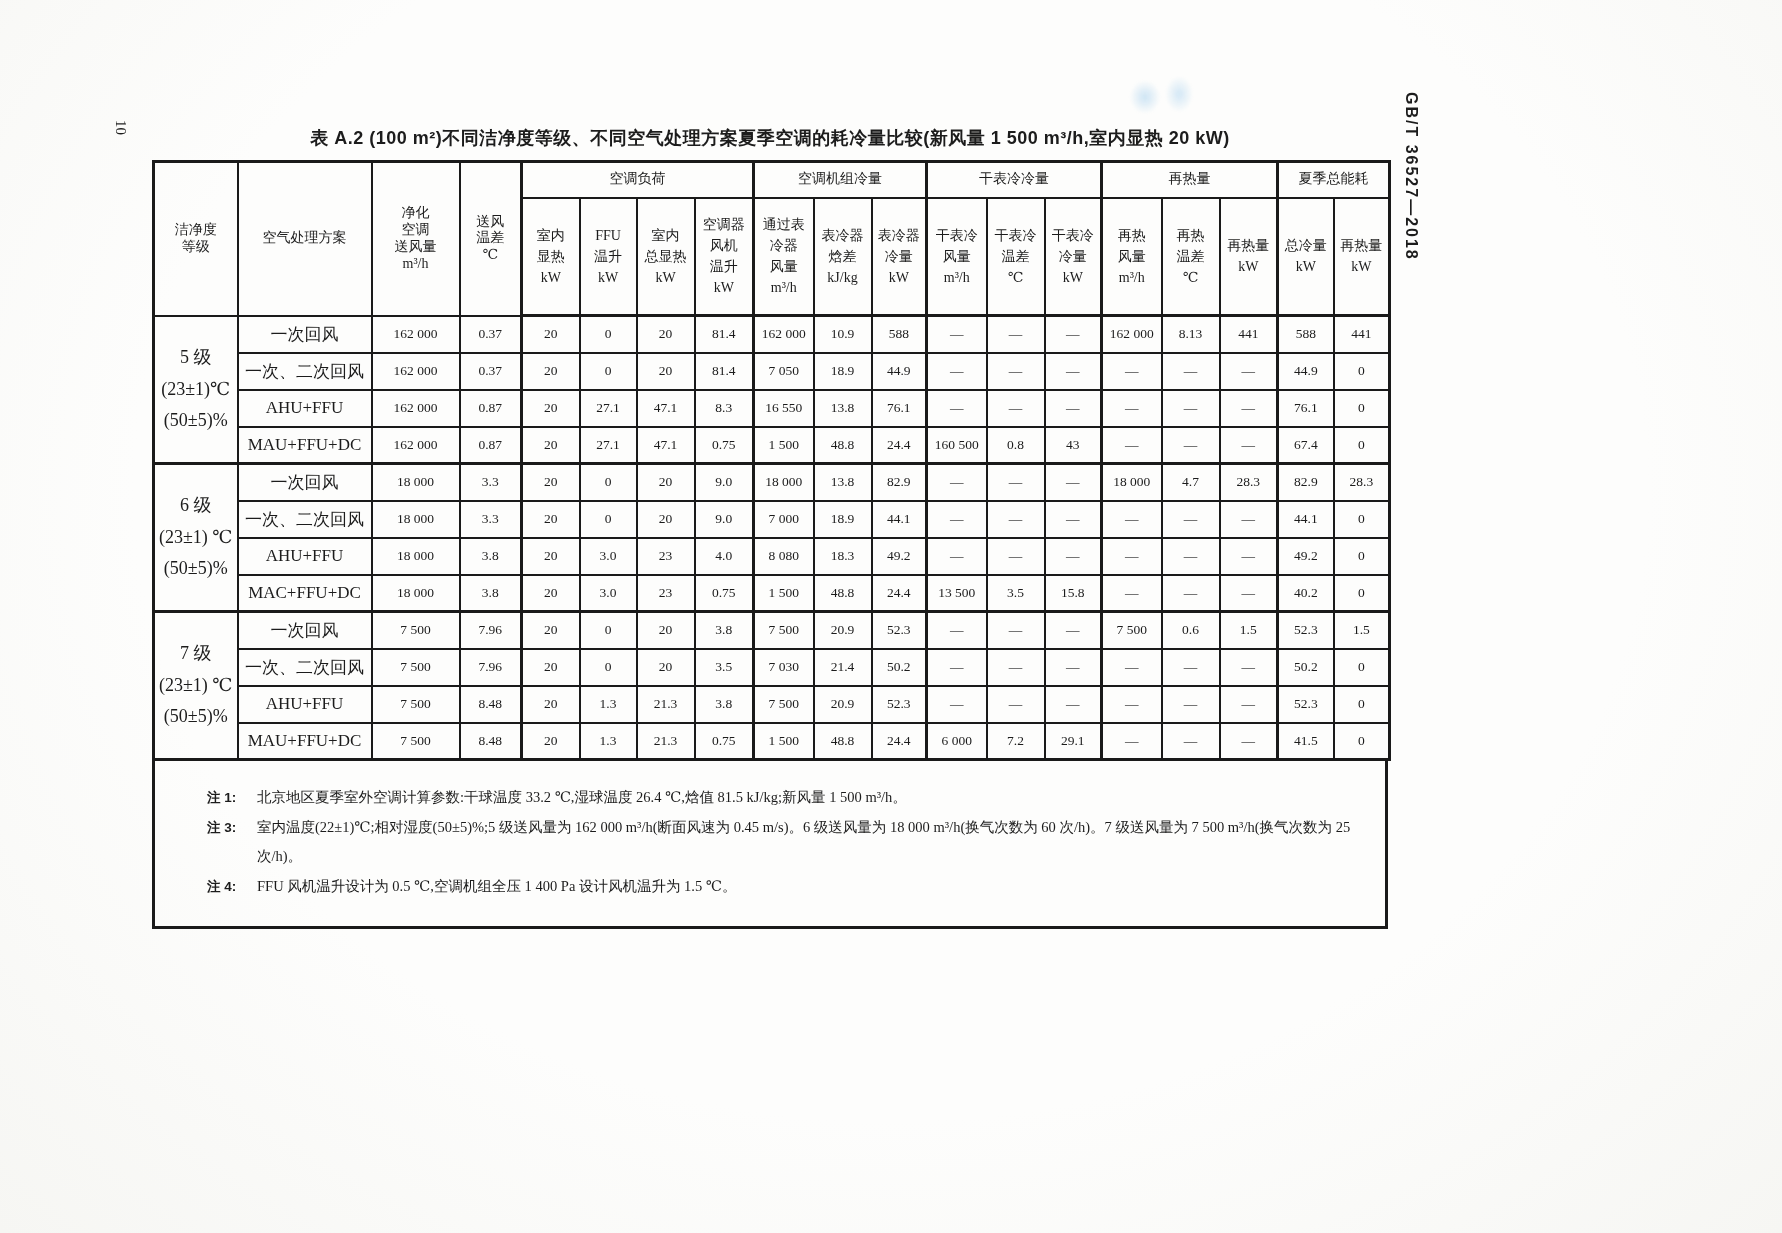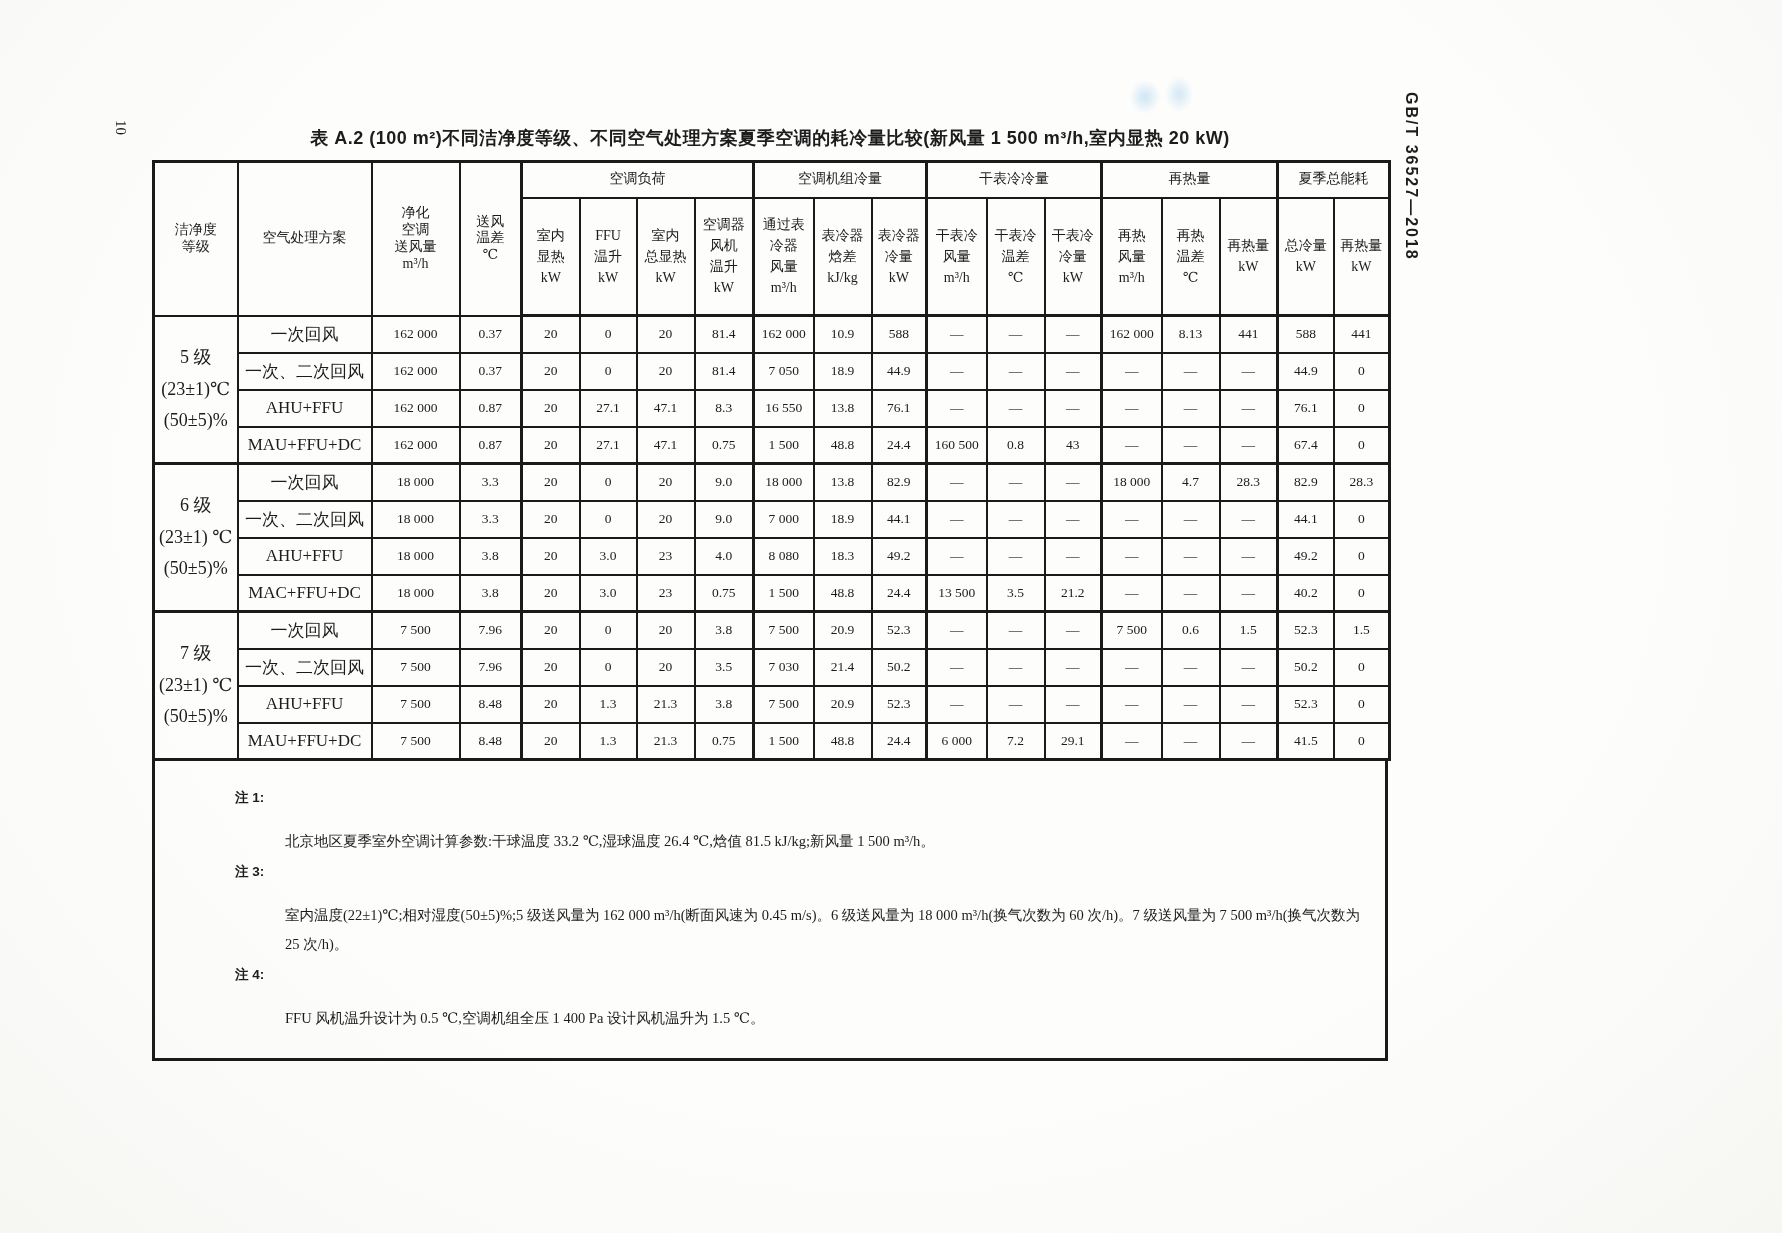--- a/index.html
+++ b/index.html
@@ -54,30 +54,30 @@
   thead tr.group-row th { height:36px; line-height:1.2; }
   thead tr.sub-row th { height:118px; }
   thead tr:last-child th { border-bottom:3px solid #1a1a1a; }
   tbody td { height:37px; font-size:13.5px; letter-spacing:0; }
   td.cls-cell { font-size:18px; line-height:1.75; }
   td.scheme-cell { font-size:17px; }
   tr.group-sep td { border-top:3px solid #1a1a1a; }
   .gb { border-left-width:3px !important; }
   .notes {
     border:3px solid #1a1a1a; border-top:0;
-    padding:22px 24px 24px 80px;
+    padding:22px 24px 24px 52px;
     background:transparent;
   }
   .note { display:flex; font-size:14.5px; line-height:2.05; }
   .note-label {
     flex:none; width:50px; font-weight:bold;
     font-family:"Liberation Sans","DejaVu Sans",sans-serif; font-size:13.5px;
     line-height:2.2;
   }
-  .note-text { flex:1;margin-top:44px; }
+  .note-text { flex:1; }
 </style>
 </head>
 <body>
 
 <div class="page">
   <div class="scan-artifact"></div>
 
   <div class="page-number">10</div>
   <div class="standard-code">GB/T 36527—2018</div>
 
@@ -324,21 +324,21 @@
             <td class="num">3.8</td>
             <td class="num gb">20</td>
             <td class="num">3.0</td>
             <td class="num">23</td>
             <td class="num">0.75</td>
             <td class="num gb">1 500</td>
             <td class="num">48.8</td>
             <td class="num">24.4</td>
             <td class="num gb">13 500</td>
             <td class="num">3.5</td>
-            <td class="num">21.2</td>
+            <td class="num">15.8</td>
             <td class="num gb">—</td>
             <td class="num">—</td>
             <td class="num">—</td>
             <td class="num gb">40.2</td>
             <td class="num">0</td>
           </tr>
           <tr class="group-sep">
             <td class="cls-cell" rowspan="4">7 级
 (23±1) ℃
 (50±5)%</td>

